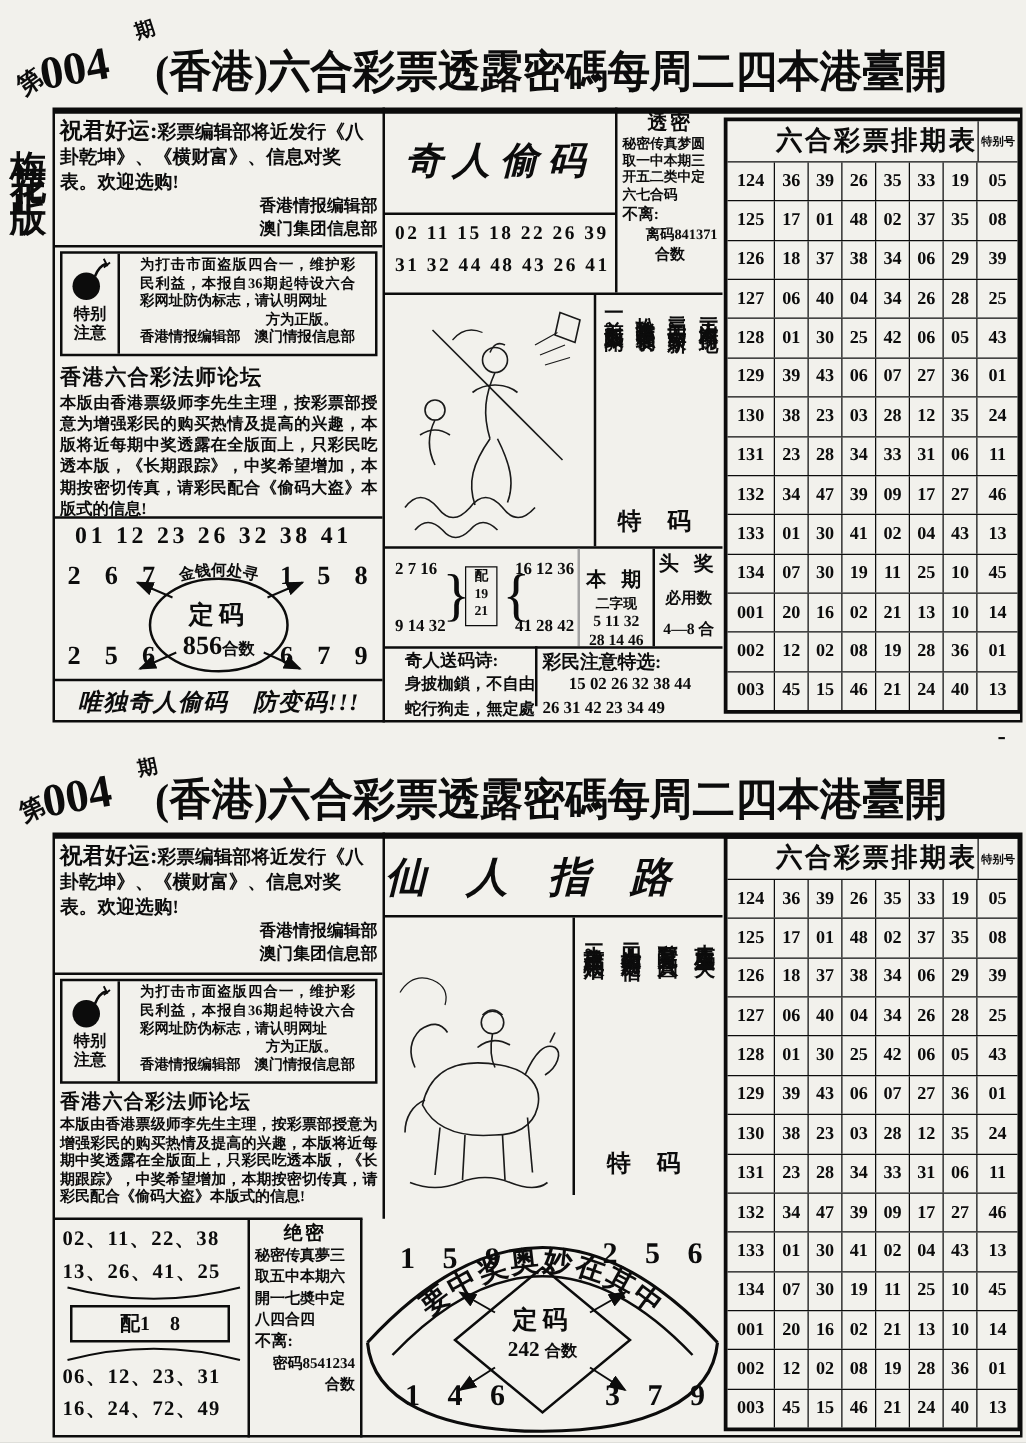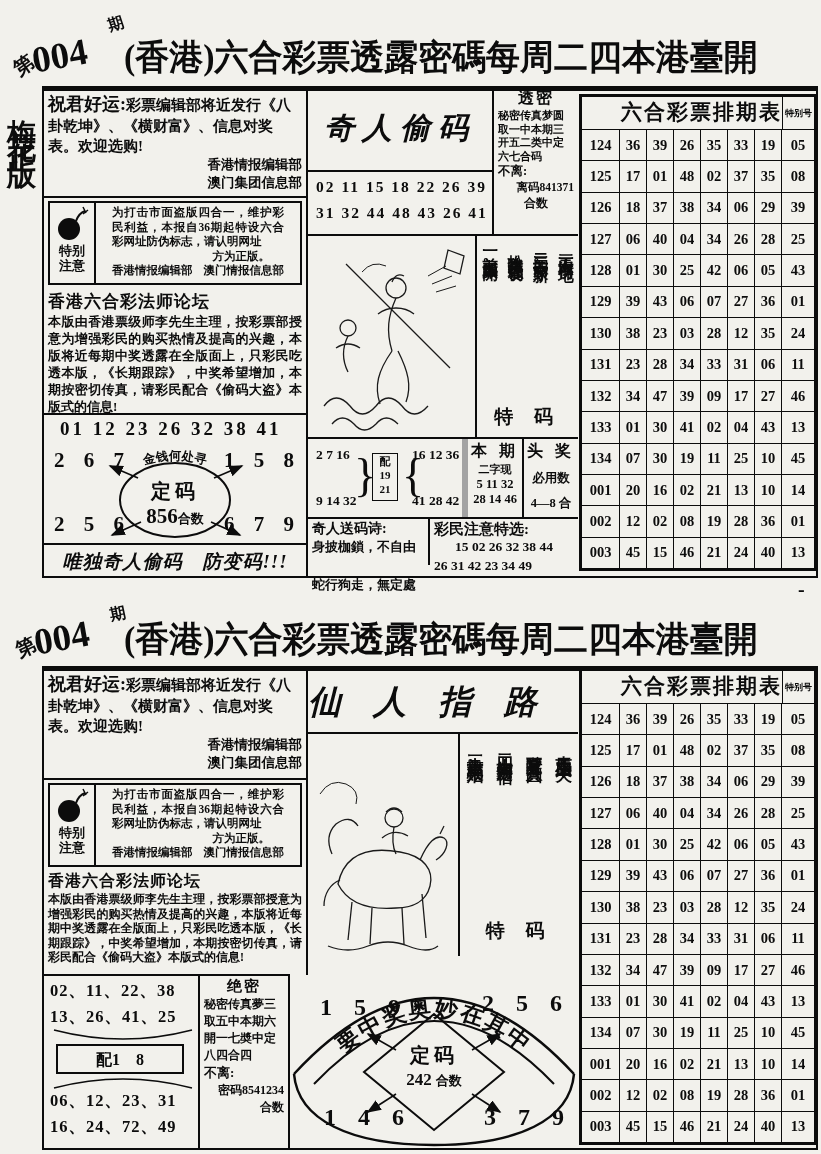--- a/index.html
+++ b/index.html
@@ -191,37 +191,37 @@
     <div class="abs bracechar" style="left:46px;top:4px">}</div>
     <div class="abs peibox" style="left:64px;top:14px;width:26px;height:48px">
       <div>配</div>
       <div>19</div>
       <div>21</div>
     </div>
     <div class="abs bracechar" style="left:94px;top:4px">{</div>
     <div class="abs pairnum" style="left:104px;top:8px">16 12 36</div>
     <div class="abs pairnum" style="left:104px;top:54px">41 28 42</div>
   </div>
-  <div class="abs" style="left:462px;top:439px;width:60px;height:78px;border-left:6px solid #a3a3a3;padding-top:2px">
+  <div class="abs" style="left:462px;top:439px;width:60px;height:78px;border-left:2px solid #a3a3a3;padding-top:15px">
     <div class="stack-t">本 期</div>
     <div class="stack-s">二字现</div>
     <div class="stack-n">5 11 32</div>
     <div class="stack-n">28 14 46</div>
   </div>
   <div class="abs" style="left:522px;top:439px;width:56px;height:78px;border-left:2px solid #0c0c0c;padding-top:2px">
     <div class="stack-t">头 奖</div>
     <div class="stack-s" style="margin-top:8px;font-size:12.5px">必用数</div>
     <div class="stack-n" style="margin-top:8px">4—8 合</div>
   </div>
   <div class="abs hline" style="left:308px;top:517px;width:270px"></div>
 
-  <div class="abs" style="left:312px;top:520px;width:116px;height:57px">
+  <div class="abs" style="left:324px;top:520px;width:116px;height:57px">
     <div class="poemtitle">奇人送码诗:</div>
     <div class="poemline">身披枷鎖，不自由</div>
-    <div class="poemline" style="margin-top:20px">蛇行狗走，無定處</div>
+    <div class="poemline" style="margin-top:2px">蛇行狗走，無定處</div>
   </div>
   <div class="abs" style="left:428px;top:517px;width:150px;height:48px;border-left:2px solid #0c0c0c;padding:3px 4px">
     <div style="font-size:15px;font-weight:bold">彩民注意特选:</div>
     <div style="font-size:13.5px;font-weight:bold;text-align:center">15 02 26 32 38 44</div>
     <div style="font-size:13.5px;font-weight:bold;margin-top:3px">26 31 42 23 34 49</div>
   </div>
 
   <div class="abs table-box" style="left:579px;top:94px;width:238px;height:477px">
     <div class="t-head">
       <div class="t-title">六合彩票排期表</div>

